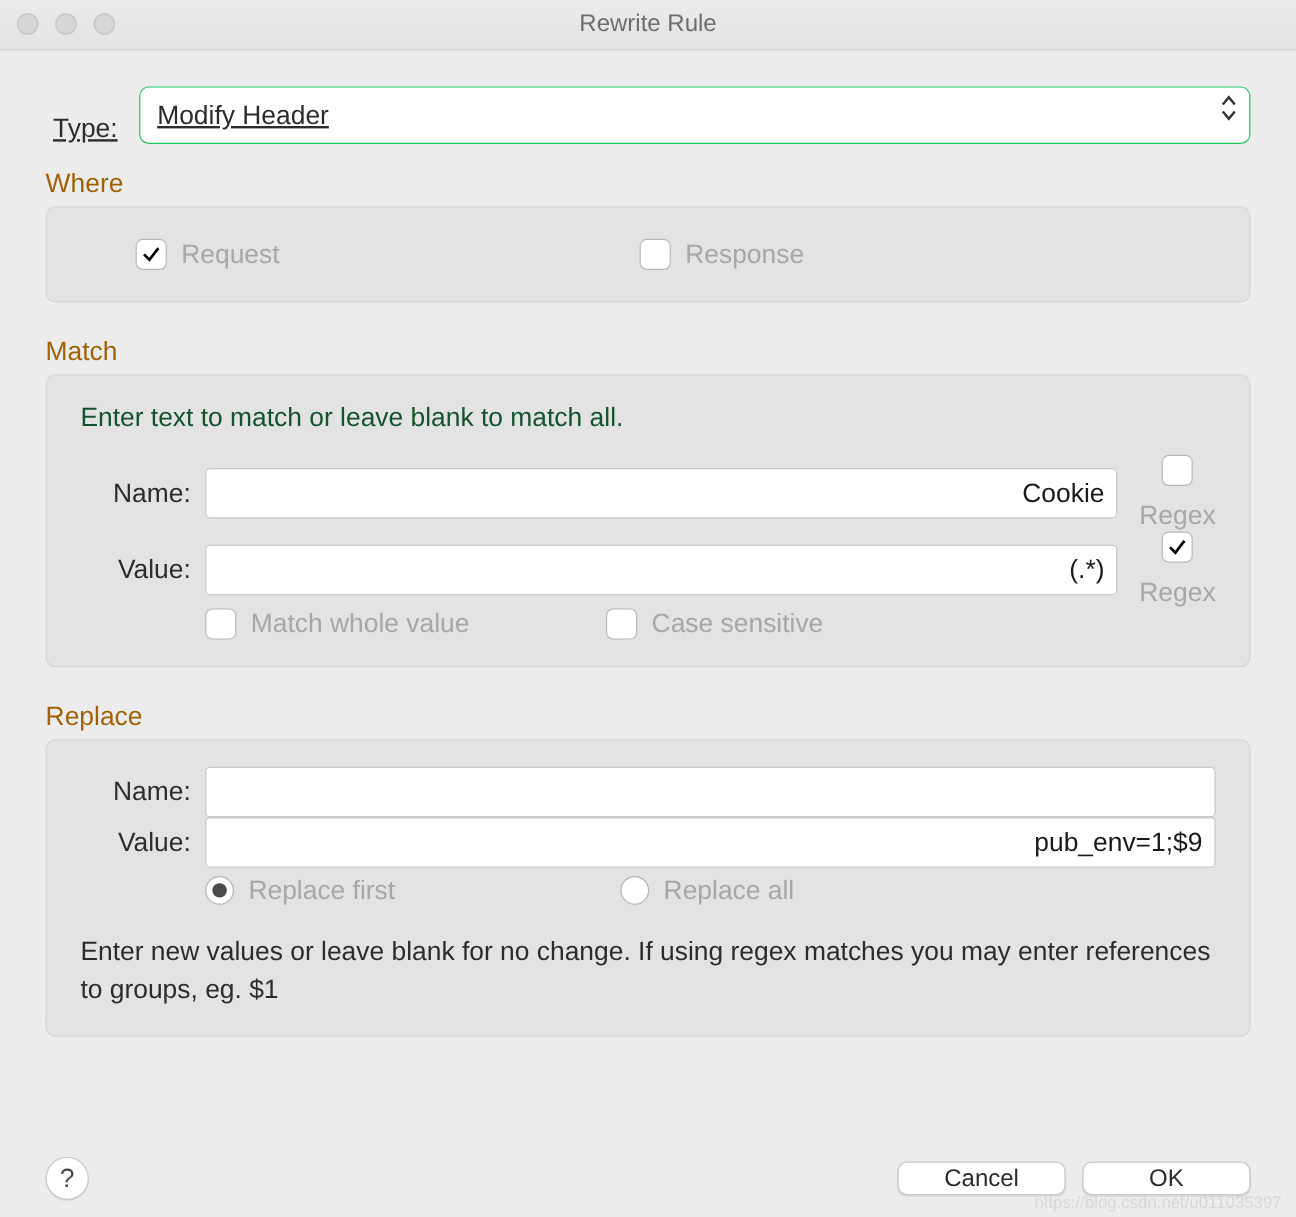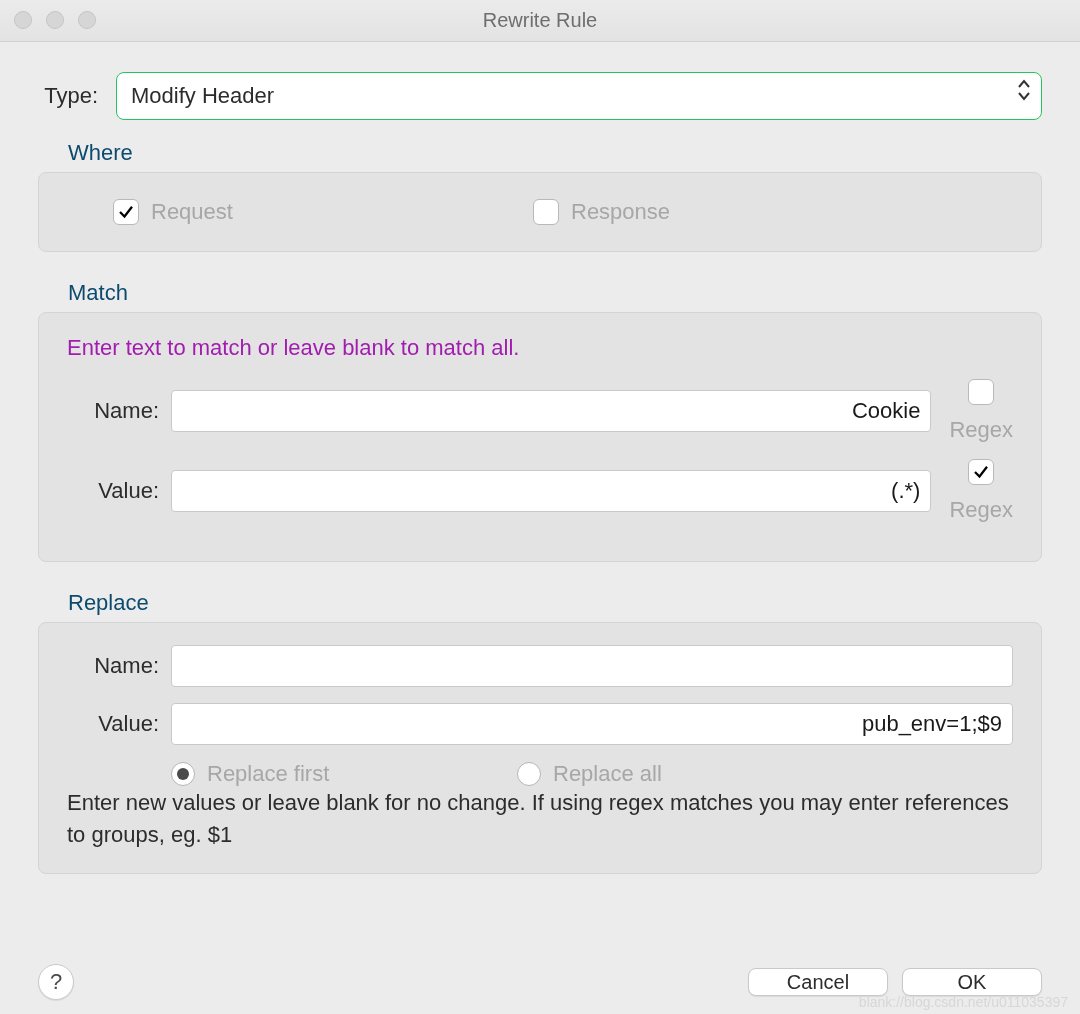--- a/index.html
+++ b/index.html
@@ -22,52 +22,52 @@
     position:relative;
     display:flex; align-items:center; justify-content:center;
   }
   .titlebar .title { font-size:20px; color:#6e6e6e; }
   .traffic { position:absolute; left:14px; top:11px; display:flex; gap:14px; }
   .traffic span { width:18px; height:18px; border-radius:50%; background:#d6d6d6; border:1px solid #c5c5c5; display:block; }
 
   .content { padding:30px 38px 0 38px; }
 
   
-  .type-row { display:flex; align-items:center; gap:18px; margin-bottom:20px; }
+  .type-row { display:flex; align-items:flex-end; gap:18px; margin-bottom:20px;text-decoration:underline; }
   .type-row label { flex:0 0 60px; text-align:right; }
   .select {
     flex:1; height:48px; background:#fff; border:1px solid #22c55e; border-radius:8px;
     display:flex; align-items:center; padding:0 14px; font-size:22px; position:relative;
   }
   .select .stepper { position:absolute; right:10px; top:6px; display:flex; flex-direction:column; gap:2px; color:#4a4a4a; font-size:12px; line-height:12px; }
   .select .stepper svg { width:14px; height:10px; display:block; }
 
-  .section-label { font-size:22px; color:#0c4a6e; margin-left:30px; margin-bottom:6px; margin-top:18px; }
+  .section-label { font-size:22px; color:#a16207; margin-bottom:6px; margin-top:18px; }
   .group {
     background:#e3e3e3; border:1px solid #d4d4d4; border-radius:8px;
     padding:22px 28px; margin-bottom:28px;
   }
 
   
   .where-row { display:flex; align-items:center;padding-left:46px; }
   .where-row .cell { display:flex; align-items:center; gap:12px; }
   .where-row .cell:first-child { width:420px; }
 
   .checkbox {
     width:26px; height:26px; border-radius:6px; background:#fff;
     border:1px solid #b9b9b9; display:flex; align-items:center; justify-content:center;
     flex-shrink:0;
   }
   .checkbox svg { width:18px; height:18px; display:none; }
   .checkbox.checked svg { display:block; }
   .chk-label { font-size:22px; color:#a7a7a7; }
 
   
-  .instr { font-size:22px; color:#a21caf; margin-bottom:18px; }
-  .form-row { display:flex; align-items:center; margin-bottom:16px; }
+  .instr { font-size:22px; color:#14532d; margin-bottom:18px; }
+  .form-row { display:flex; align-items:center; margin-bottom:0; }
   .form-row .lbl { width:92px; text-align:right; margin-right:12px; font-size:22px; }
   .text-input {
     flex:1; height:42px; background:#fff; border:1px solid #c9c9c9; border-radius:4px;
     padding:0 10px; font-size:22px; color:#1a1a1a; display:flex; align-items:center;justify-content:flex-end;
   }
   .regex-cell { display:flex; align-items:center; gap:12px; margin-left:18px;flex-direction:column; }
   .sub-row { display:flex; align-items:center; margin-left:104px; gap:14px; }
   .sub-row .cell { display:flex; align-items:center; gap:12px; }
   .sub-row .cell:first-child { width:320px; }
 
@@ -75,21 +75,21 @@
   .radio {
     width:24px; height:24px; border-radius:50%; background:#fff;
     border:1px solid #b5b5b5; display:flex; align-items:center; justify-content:center; flex-shrink:0;
   }
   .radio.selected::after {
     content:""; width:12px; height:12px; border-radius:50%; background:#4a4a4a;
   }
   .radio-row { display:flex; align-items:center; margin-left:104px; gap:26px; margin-top:6px; }
   .radio-row .cell { display:flex; align-items:center; gap:12px; }
   .radio-row .cell:first-child { width:320px; }
-  .replace-instr { font-size:22px; color:#2c2c2c; line-height:1.45; }
+  .replace-instr { font-size:22px; color:#2c2c2c; margin-top:22px; line-height:1.45; }
 
   
   .footer {
     position:absolute; left:0; right:0; bottom:14px;
     padding:0 38px;
     display:flex; align-items:center;
   }
   .help-btn {
     width:36px; height:36px; border-radius:50%; background:#fff; border:1px solid #c9c9c9;
     display:flex; align-items:center; justify-content:center; font-size:22px; color:#4a4a4a;
@@ -180,20 +180,34 @@
       <div class="regex-cell">
         <div class="checkbox checked">
           <svg viewBox="0 0 24 24">
               <path d="M4 12 L10 18 L20 5" fill="none" stroke="#000" stroke-width="3"></path>
             </svg>
         </div>
         <span class="chk-label">Regex</span>
       </div>
     </div>
 
+    <div class="sub-row">
+      <div class="cell">
+        <div class="checkbox">
+          
+        </div>
+        <span class="chk-label">Match whole value</span>
+      </div>
+      <div class="cell">
+        <div class="checkbox">
+          
+        </div>
+        <span class="chk-label">Case sensitive</span>
+      </div>
+    </div>
   </div>
 
   <div class="section-label">Replace</div>
   <div class="group">
 
     <div class="form-row">
       <div class="lbl">Name:</div>
       <div class="text-input">
         <span></span>
       </div>
@@ -228,13 +242,13 @@
   </div>
   <div class="footer-spacer"></div>
   <div class="btn">
     <span>Cancel</span>
   </div>
   <div class="btn">
     <span>OK</span>
   </div>
 </div>
 
-<div class="watermark">blank://blog.csdn.net/u011035397</div>
+<div class="watermark">https://blog.csdn.net/u011035397</div>
 
 </body></html>

